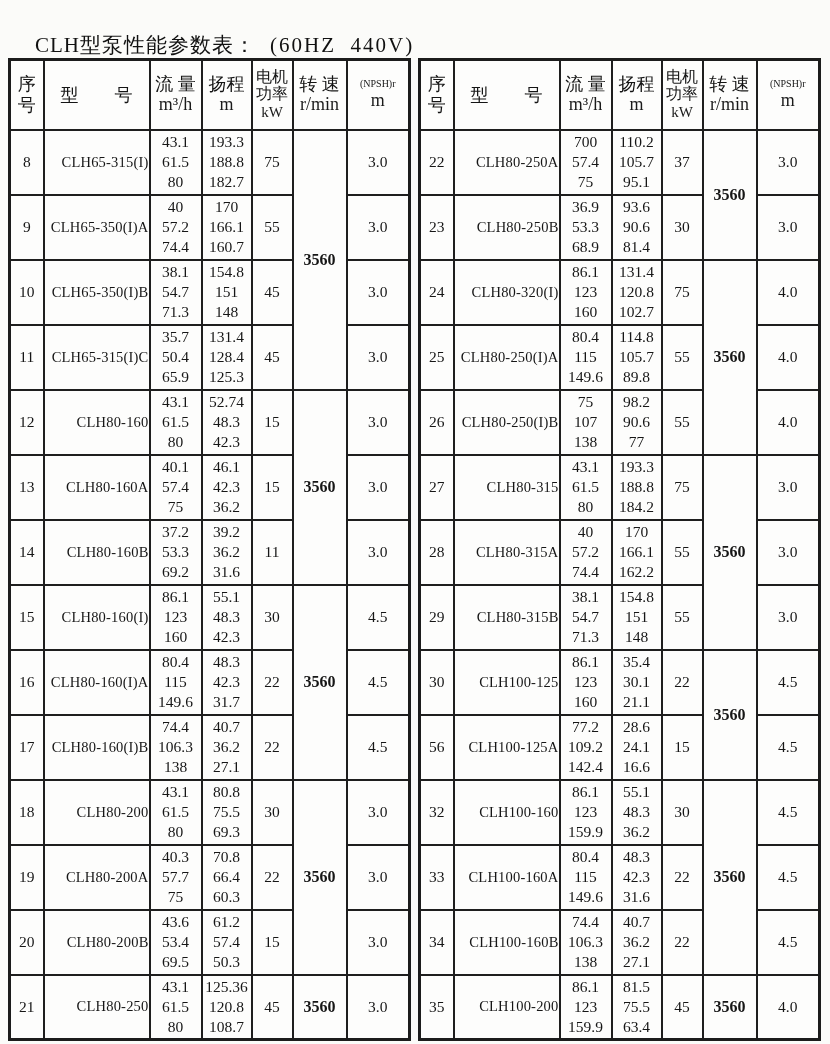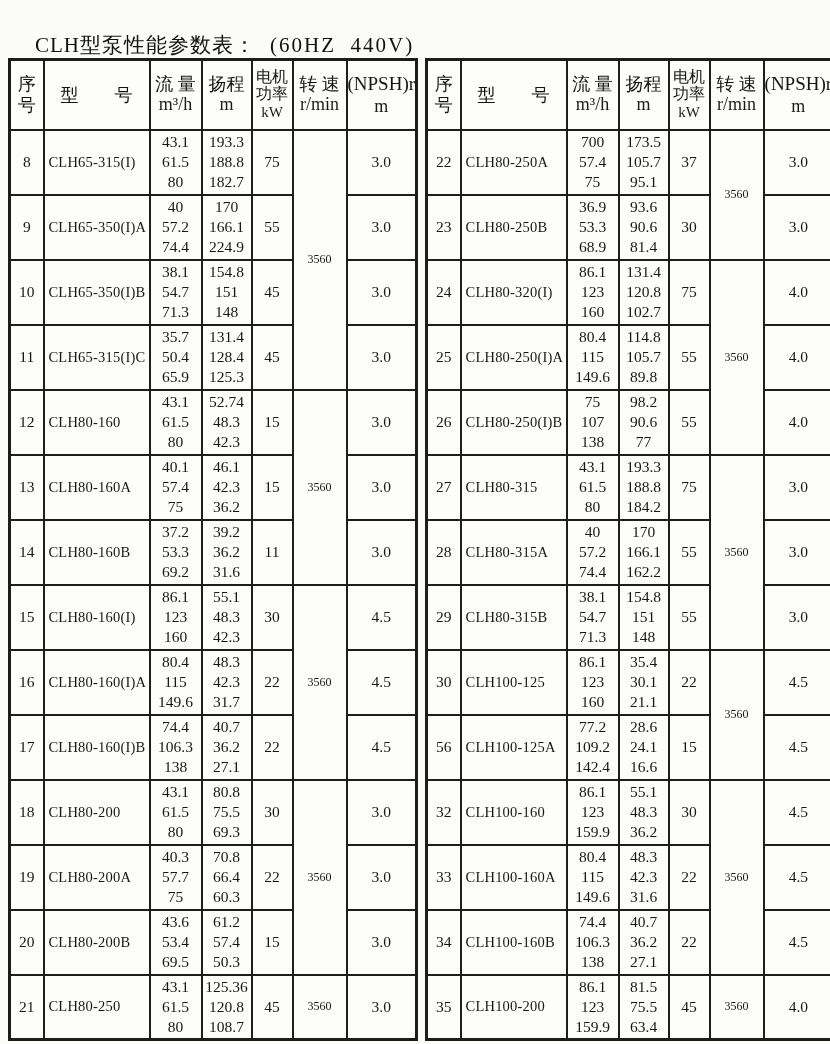--- a/index.html
+++ b/index.html
@@ -46,33 +46,33 @@
   col.c-power{width:41px;}
   col.c-speed{width:54px;}
   col.c-npsh{width:63px;}
 
   th{font-weight:normal;}
   .h-stack{display:flex;flex-direction:column;align-items:center;justify-content:center;line-height:1.15;}
   .h-cn{font-size:18px;white-space:pre;color:#141414;}
   .h-cn-sm{font-size:16px;line-height:1.05;white-space:pre;}
   .h-unit{font-size:18px;line-height:1.2;color:#1a1a1a;}
   .h-unit-lg{font-size:15px;}
-  .h-npsh{font-size:19px;line-height:1.25;}
+  .h-npsh{font-size:10px;line-height:1.25;}
 
   td.model{
-    text-align:left;
+    text-align:right;
     font-size:14.5px;
     padding-left:4px;
     letter-spacing:0.2px;
     white-space:nowrap;
   }
   td.num{font-size:15.5px;}
   td.lines div{line-height:20px;font-size:15.5px;}
   td.power{font-size:15.5px;}
-  td.speed{font-size:12px;}
+  td.speed{font-size:16px;font-weight:bold;}
   td.npsh{font-size:15.5px;}
 </style>
 </head>
 <body>
 
 <div class="page">
 
   <div class="title">
     <span>CLH型泵性能参数表：</span><span class="volt">(60HZ  440V)</span>
   </div>
@@ -153,21 +153,21 @@
             <td class="num">9</td>
             <td class="model">CLH65-350(I)A</td>
             <td class="num lines">
               <div>40</div>
               <div>57.2</div>
               <div>74.4</div>
             </td>
             <td class="num lines">
               <div>170</div>
               <div>166.1</div>
-              <div>224.9</div>
+              <div>160.7</div>
             </td>
             <td class="power">55</td>
             <td class="npsh">3.0</td>
           </tr>
           <tr>
             <td class="num">10</td>
             <td class="model">CLH65-350(I)B</td>
             <td class="num lines">
               <div>38.1</div>
               <div>54.7</div>
@@ -419,21 +419,21 @@
       <tbody id="tbody-right">
           <tr>
             <td class="num">22</td>
             <td class="model">CLH80-250A</td>
             <td class="num lines">
               <div>700</div>
               <div>57.4</div>
               <div>75</div>
             </td>
             <td class="num lines">
-              <div>173.5</div>
+              <div>110.2</div>
               <div>105.7</div>
               <div>95.1</div>
             </td>
             <td class="power">37</td>
             <td class="speed" rowspan="2">3560</td>
             <td class="npsh">3.0</td>
           </tr>
           <tr>
             <td class="num">23</td>
             <td class="model">CLH80-250B</td>

